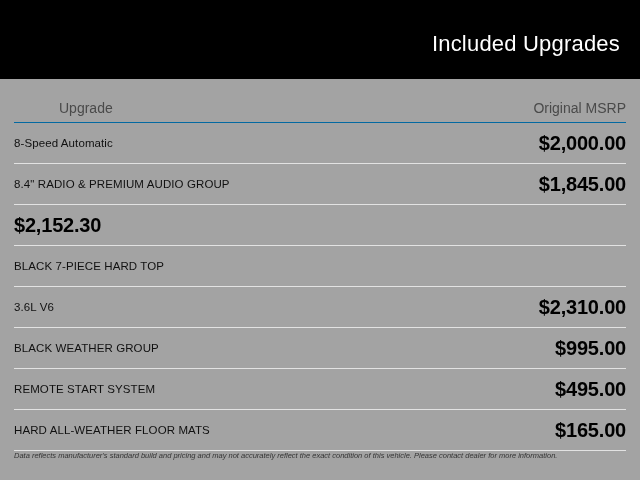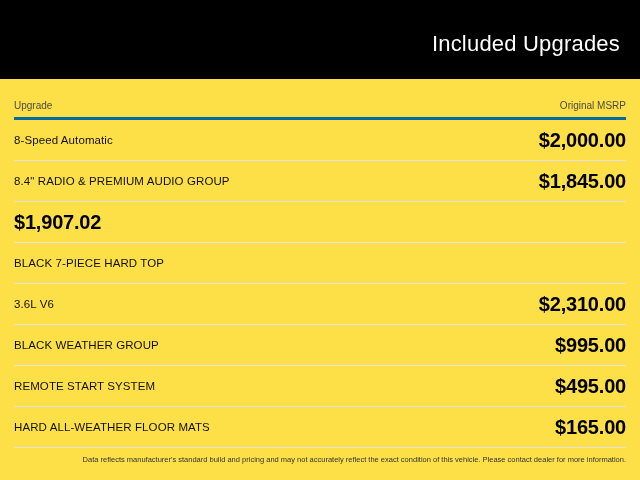--- a/index.html
+++ b/index.html
@@ -10,23 +10,22 @@
     width: 640px;
     height: 480px;
     background: #ffffff;
     font-family: "Liberation Sans", sans-serif;
     overflow: hidden;
   }
   .page {
     position: relative;
     width: 640px;
     height: 480px;
-    background: #fde047;
+    background: #a3a3a3;
     box-sizing: border-box;
-    text-align: right;
   }
   
   .header {
     height: 79px;
     background: #000000;
     display: flex;
     align-items: center;
     justify-content: flex-end;
     box-sizing: border-box;
     padding-right: 20px;
@@ -45,58 +44,59 @@
     padding: 0 14px;
   }
   .col-head {
     display: flex;
     justify-content: space-between;
     align-items: baseline;
     padding-top: 21px;
     padding-bottom: 6px;
   }
   .col-head span {
-    font-size: 10px;
+    font-size: 14px;
     color: #4a4a4a;
     font-weight: 400;
+    margin-left: 45px;
   }
   .rows {
     display: block;
   }
   .row {
     display: flex;
     justify-content: space-between;
     align-items: center;
     border-top: 1px solid #e2e2e2;
     height: 40px;
   }
   .row:first-child {
-    border-top: 3px solid #0369a1;
+    border-top: 1px solid #0369a1;
   }
   .row-label {
     font-size: 11.5px;
     color: #111111;
     font-weight: 400;
     letter-spacing: 0.1px;
     white-space: nowrap;
     overflow: hidden;
     text-overflow: ellipsis;
     padding-right: 10px;
   }
   .row-price {
     font-size: 20px;
     color: #000000;
     font-weight: bold;
     white-space: nowrap;
     letter-spacing: -0.2px;
   }
   .disclaimer {
     border-top: 1px solid #e2e2e2;
-    padding-top: 7px;
     font-size: 7.5px;
+    font-style: italic;
     color: #333333;
     line-height: 1.2;
   }
 </style>
 </head>
 <body>
 
 <div class="page">
 
   <div class="header">
@@ -116,21 +116,21 @@
         <div class="row-label">8-Speed Automatic</div>
         <div class="row-price">$2,000.00</div>
       </div>
 
       <div class="row">
         <div class="row-label">8.4" RADIO &amp; PREMIUM AUDIO GROUP</div>
         <div class="row-price">$1,845.00</div>
       </div>
 
       <div class="row">
-        <div class="row-price">$1,907.02</div>
+        <div class="row-price">$2,152.30</div>
       </div>
 
       <div class="row">
         <div class="row-label">BLACK 7-PIECE HARD TOP</div>
       </div>
 
       <div class="row">
         <div class="row-label">3.6L V6</div>
         <div class="row-price">$2,310.00</div>
       </div>

